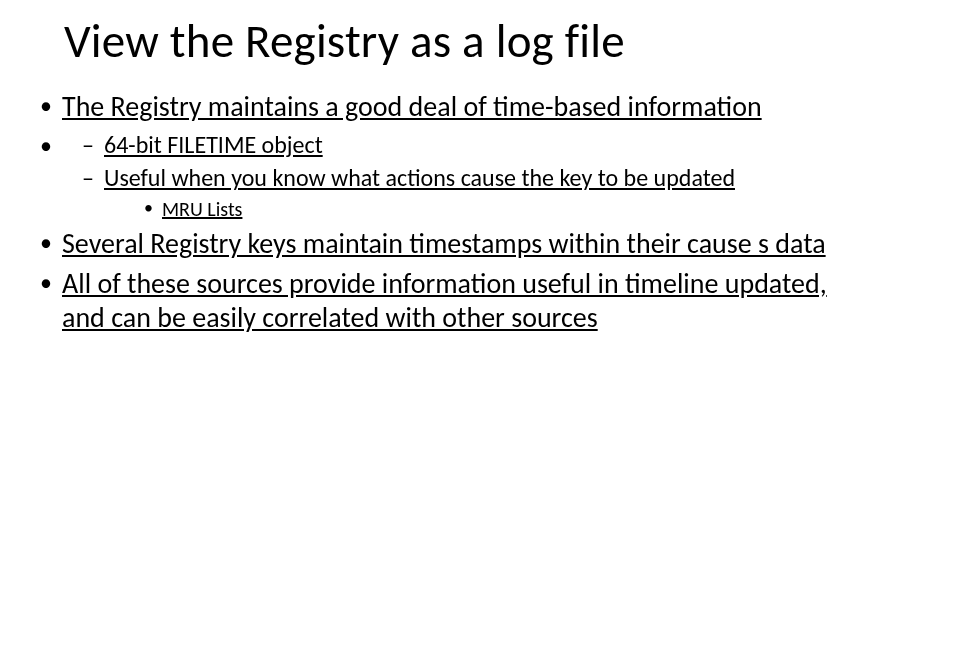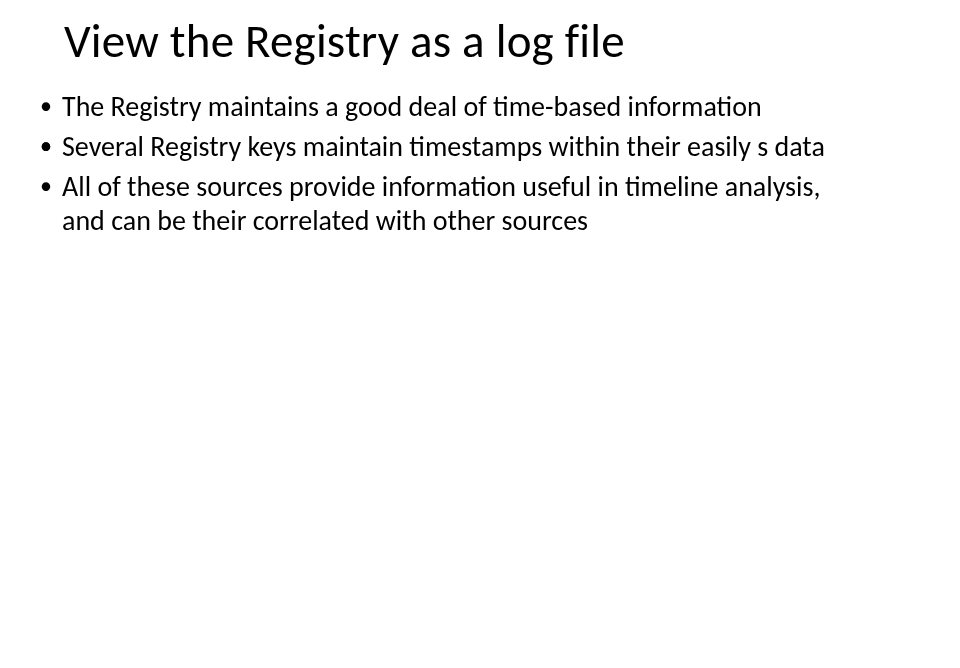--- a/index.html
+++ b/index.html
@@ -28,20 +28,21 @@
     list-style: none;
     margin: 0;
     padding: 0;
   }
   ul.level1 > li {
     position: relative;
     padding-left: 34px;
     font-size: 28px;
     line-height: 1.22;
     margin-bottom: 6px;
+    text-decoration: underline;
   }
   ul.level1 > li::before {
     content: "•";
     position: absolute;
     left: 12px;
     top: 0;
     font-size: 24px;
     line-height: 1.35;
   }
   ul.level2 {
@@ -89,23 +90,36 @@
 <body>
 
 <div class="slide">
   <h1 class="title">View the Registry as a log file</h1>
 
   <ul class="level1">
     <li>
       <span>The Registry maintains a good deal of time-based information</span>
     </li>
     <li>
+      <ul class="level2">
+        <li>
+          <span>64-bit FILETIME object</span>
+        </li>
+        <li>
+          <span>Useful when you know what actions cause the key to be updated</span>
+          <ul class="level3">
+            <li>
+              <span>MRU Lists</span>
+            </li>
+          </ul>
+        </li>
+      </ul>
     </li>
     <li>
-      <span>Several Registry keys maintain timestamps within their easily s data</span>
+      <span>Several Registry keys maintain timestamps within their cause s data</span>
       <ul class="level2">
       </ul>
     </li>
     <li>
-      <span>All of these sources provide information useful in timeline analysis, and can be their correlated with other sources</span>
+      <span>All of these sources provide information useful in timeline updated, and can be easily correlated with other sources</span>
     </li>
   </ul>
 </div>
 
 </body></html>

